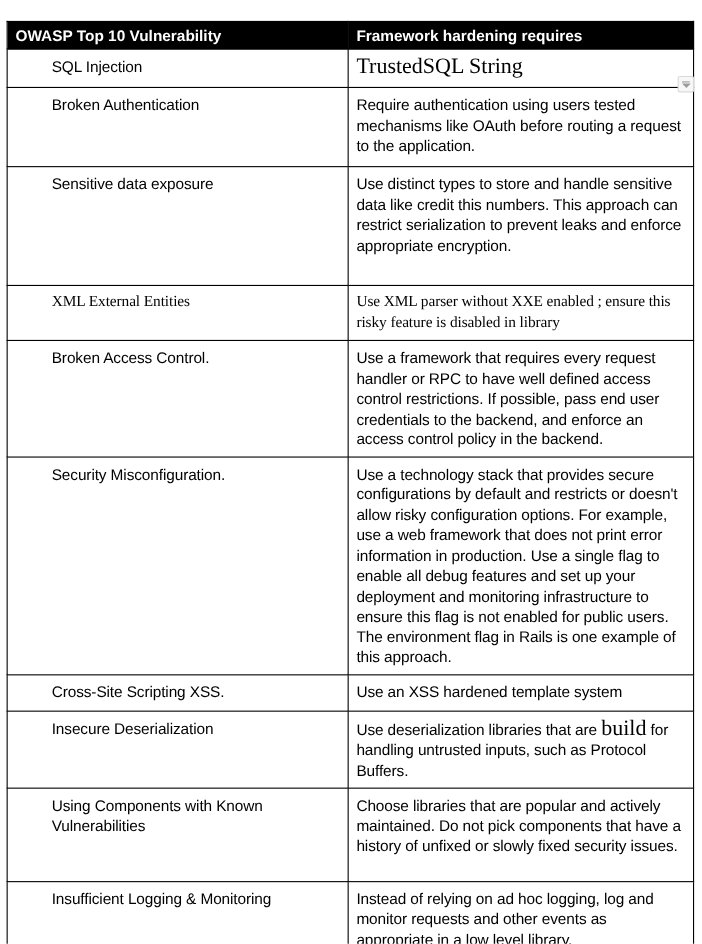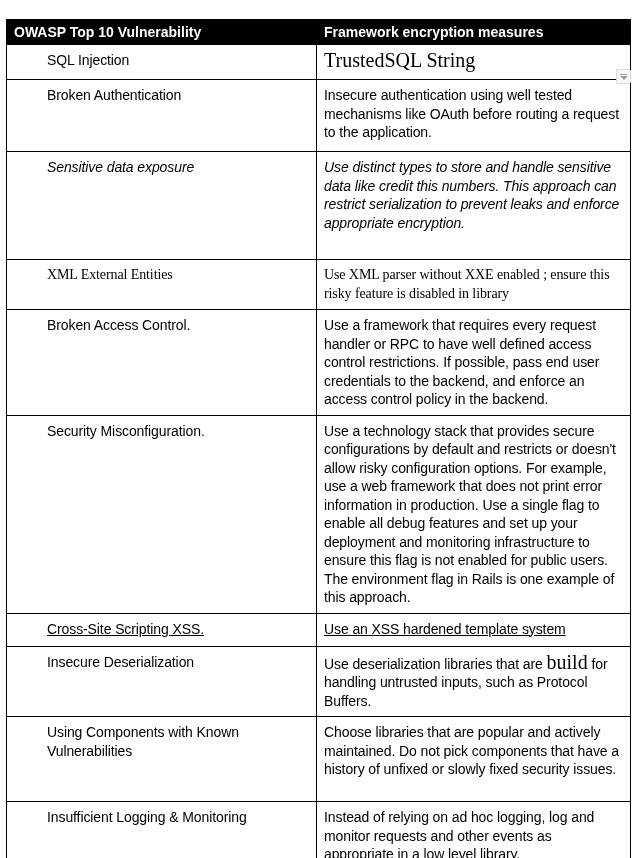--- a/index.html
+++ b/index.html
@@ -44,25 +44,25 @@
   .owasp-table td {
     font-size: 14px;
     line-height: 18.5px;
     letter-spacing: -0.1px;
     padding: 6px 8px 6px 7px;
   }
   .owasp-table td.col-vuln { padding-right: 14px; padding-left: 40px; }
   
   tbody tr:nth-child(1)  td { height: 35px; }
   tbody tr:nth-child(2)  td { height: 72px; }
-  tbody tr:nth-child(3)  td { height: 108px; font-style: italic; }
+  tbody tr:nth-child(3)  td { height: 108px; }
   tbody tr:nth-child(4)  td { height: 48px; font-family: Liberation Serif, serif; }
   tbody tr:nth-child(5)  td { height: 104px; margin-left: 43px; }
   tbody tr:nth-child(6)  td { height: 197px; }
-  tbody tr:nth-child(7)  td { height: 33px; text-decoration: underline; }
+  tbody tr:nth-child(7)  td { height: 33px; }
   tbody tr:nth-child(8)  td { height: 70px; }
   tbody tr:nth-child(9)  td { height: 85px; margin-top: 35px; }
   tbody tr:nth-child(10) td { height: 68px; }
   .serif {
     font-family: "Liberation Serif", serif;
     font-size: 20px;
     letter-spacing: 0;
   }
   .scroll-btn {
     position: absolute;
@@ -100,32 +100,32 @@
 <div class="sheet">
 
   <table class="owasp-table">
     <colgroup>
       <col class="c1">
       <col class="c2">
     </colgroup>
     <thead>
       <tr>
         <th>OWASP Top 10 Vulnerability</th>
-        <th>Framework encryption measures</th>
+        <th>Framework hardening requires</th>
       </tr>
     </thead>
     <tbody id="table-body">
 
     <tr>
           <td class="col-vuln">SQL Injection</td>
           <td class="col-measure"><span class="serif">TrustedSQL String</span></td>
         </tr>
         <tr>
           <td class="col-vuln">Broken Authentication</td>
-          <td class="col-measure"><span>Insecure authentication using well tested mechanisms like OAuth before routing a request to the application.</span></td>
+          <td class="col-measure"><span>Require authentication using users tested mechanisms like OAuth before routing a request to the application.</span></td>
         </tr>
         <tr>
           <td class="col-vuln">Sensitive data exposure</td>
           <td class="col-measure"><span>Use distinct types to store and handle sensitive data like credit this numbers. This approach can restrict serialization to prevent leaks and enforce appropriate encryption.</span></td>
         </tr>
         <tr>
           <td class="col-vuln">XML External Entities</td>
           <td class="col-measure"><span>Use XML parser without XXE enabled ; ensure this risky feature is disabled in library</span></td>
         </tr>
         <tr>

